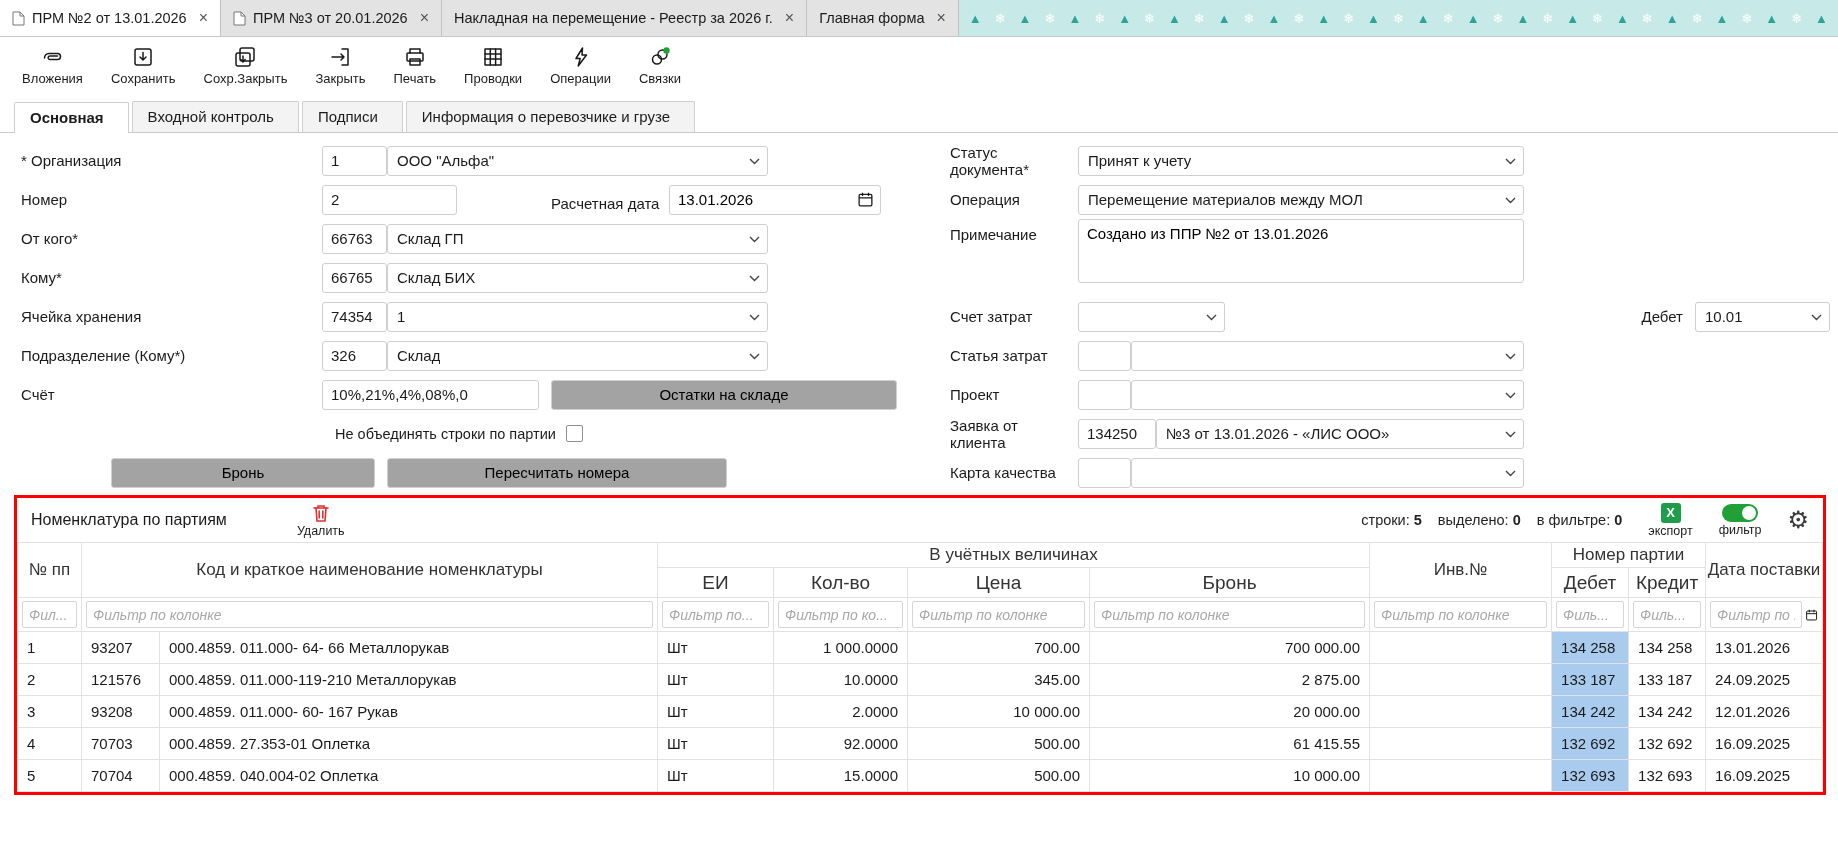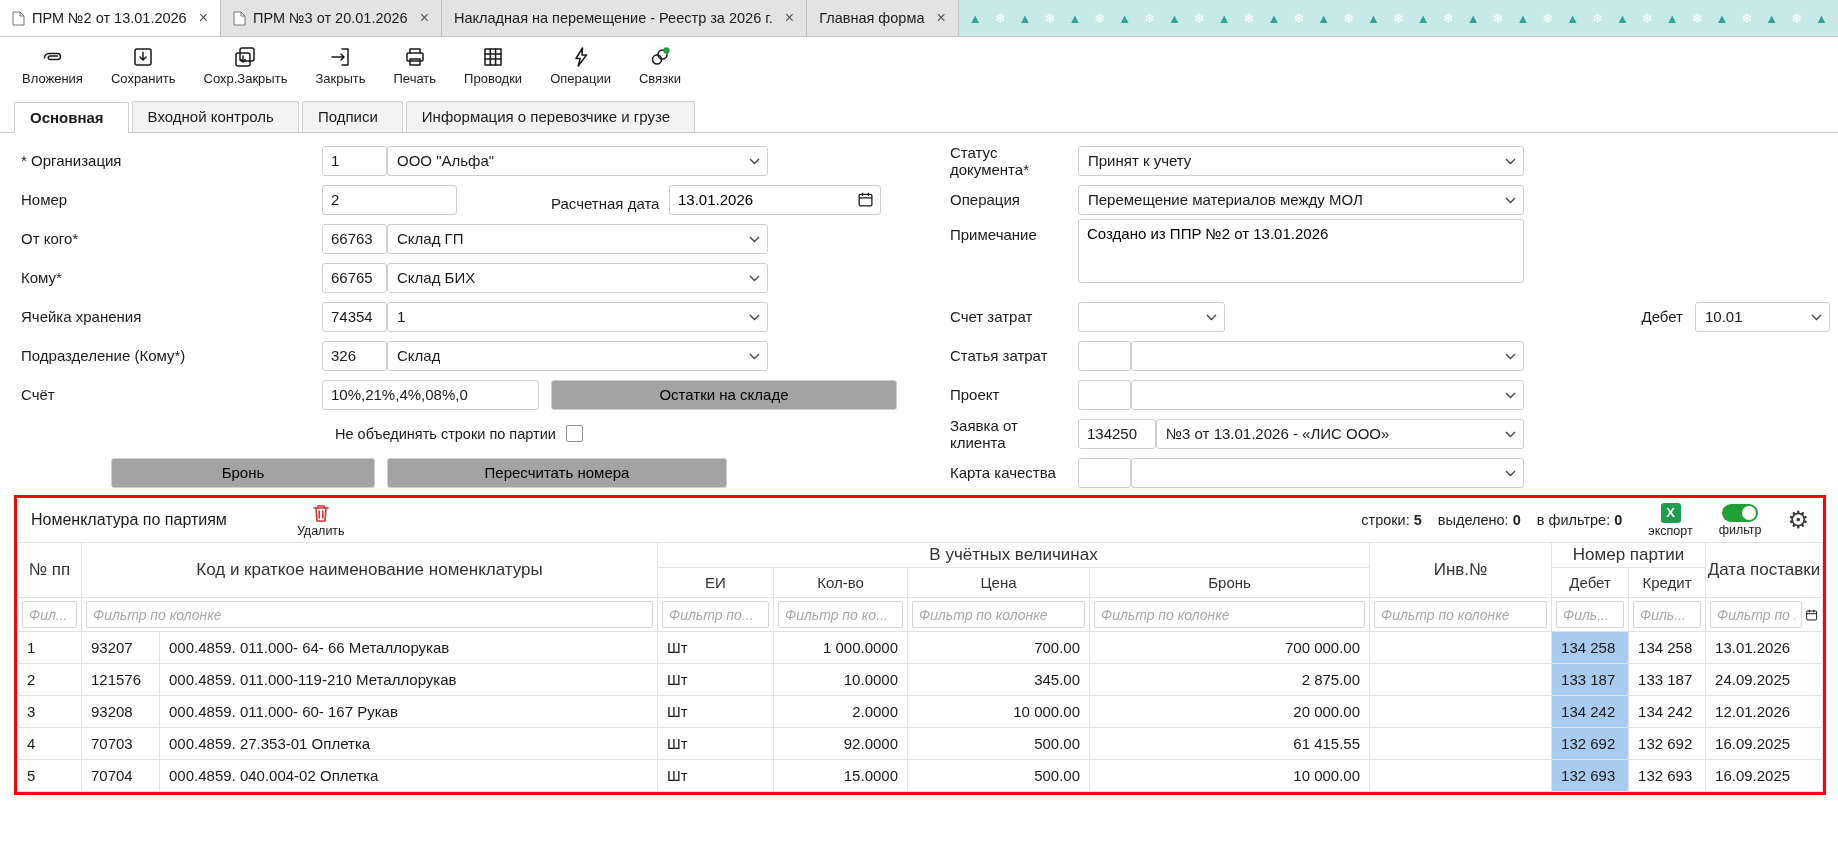--- a/index.html
+++ b/index.html
@@ -66,21 +66,21 @@
   .stats .b { font-weight: 700; }
   .xbadge { width: 20px; height: 20px; border-radius: 3px; background: #1e9e4a; color: #fff; font-weight: 700;
             font-size: 13px; display: flex; align-items: center; justify-content: center; }
   .toggle { width: 36px; height: 18px; border-radius: 9px; background: #21a038; position: relative; }
   .toggle::after { content: ""; position: absolute; right: 2px; top: 2px; width: 14px; height: 14px;
                    border-radius: 50%; background: #fff; }
   .gear { font-size: 24px; color: #3a3a3a; line-height: 1; }
   
   table.grid { width: 100%; border-collapse: collapse; table-layout: fixed; }
   .grid th, .grid td { border: 1px solid #e2e2e2; overflow: hidden; white-space: nowrap; }
-  .grid th { font-weight: 400; color: #333; text-align: center; height: 30px; font-size: 15px; background: #fff; }
+  .grid th { font-weight: 400; color: #333; text-align: center; height: 30px; font-size: 19px; background: #fff; }
   .grid tr.grp th { height: 25px; font-size: 17px; }
   .grid td.fcell { height: 34px; padding: 2px 4px; }
   .fwrap { display: flex; align-items: center; gap: 3px; }
   .finp { width: 100%; height: 27px; border: 1px solid #d6d6d6; border-radius: 2px; padding: 12px 6px;
           font: inherit; font-size: 14px; min-width: 0; }
   .finp::placeholder { font-style: italic; color: #a8a8a8; }
   .grid tbody td { height: 32px; padding: 0 9px; font-size: 15px; }
   .c-qty, .c-price, .c-sum { text-align: right; }
   .c-debit { background: #a9ccee; }
   col.w-num{width:64px} col.w-code{width:78px} col.w-name{width:498px} col.w-unit{width:116px}

